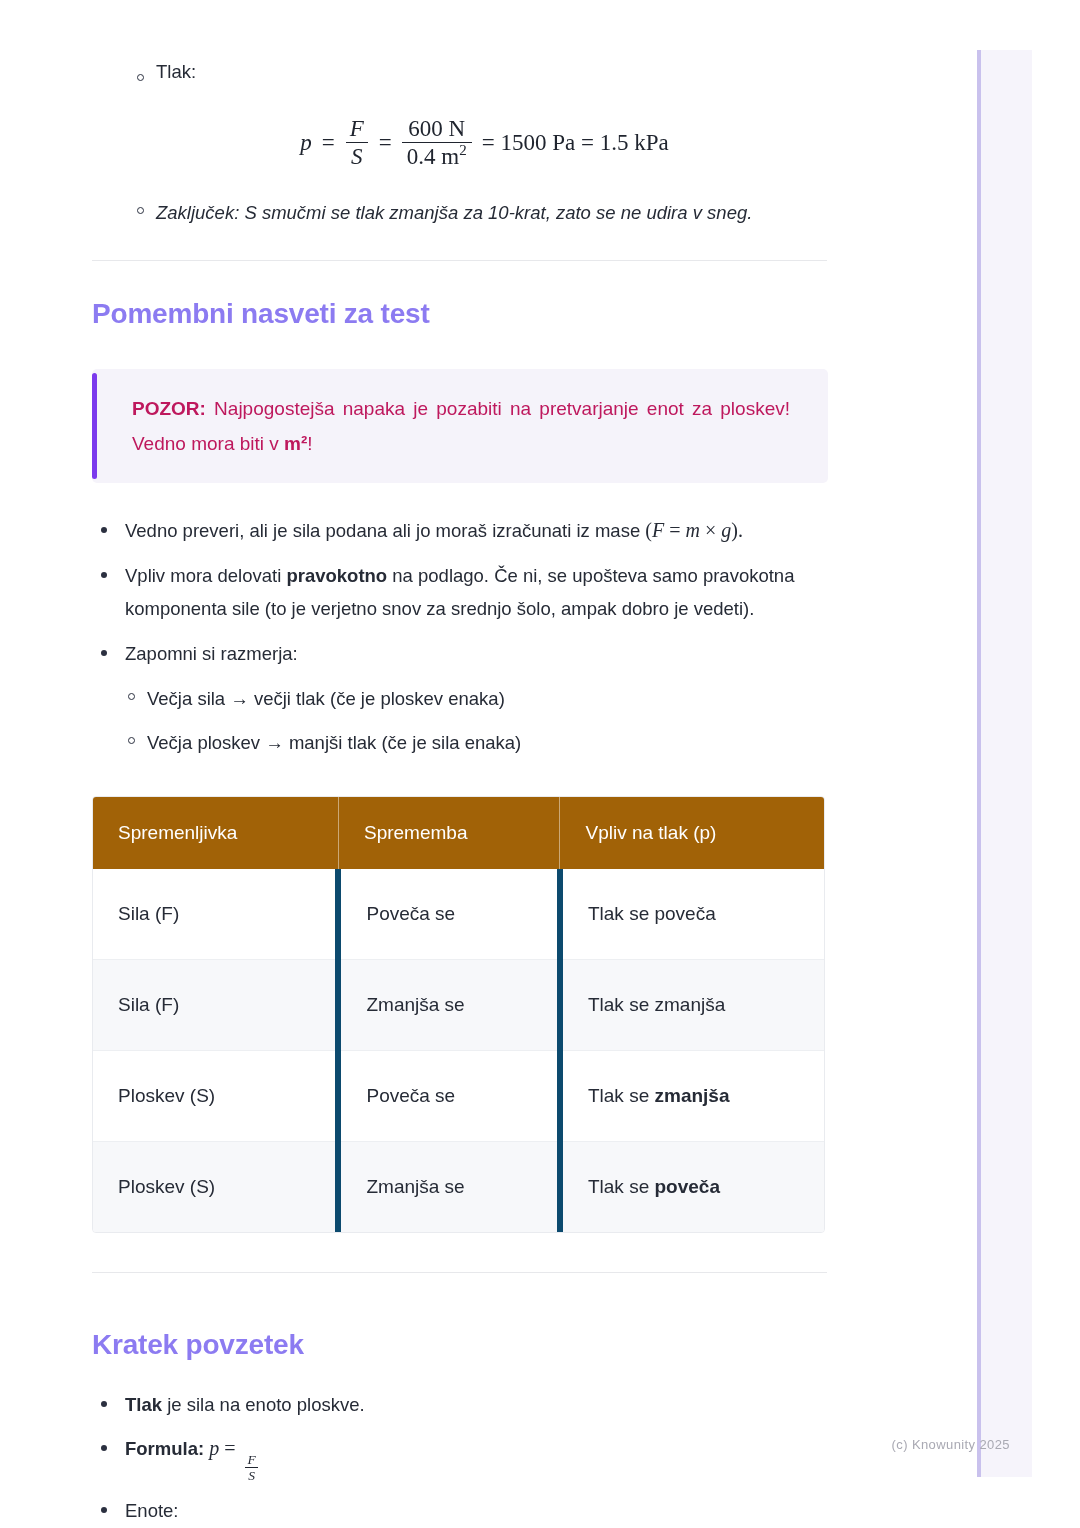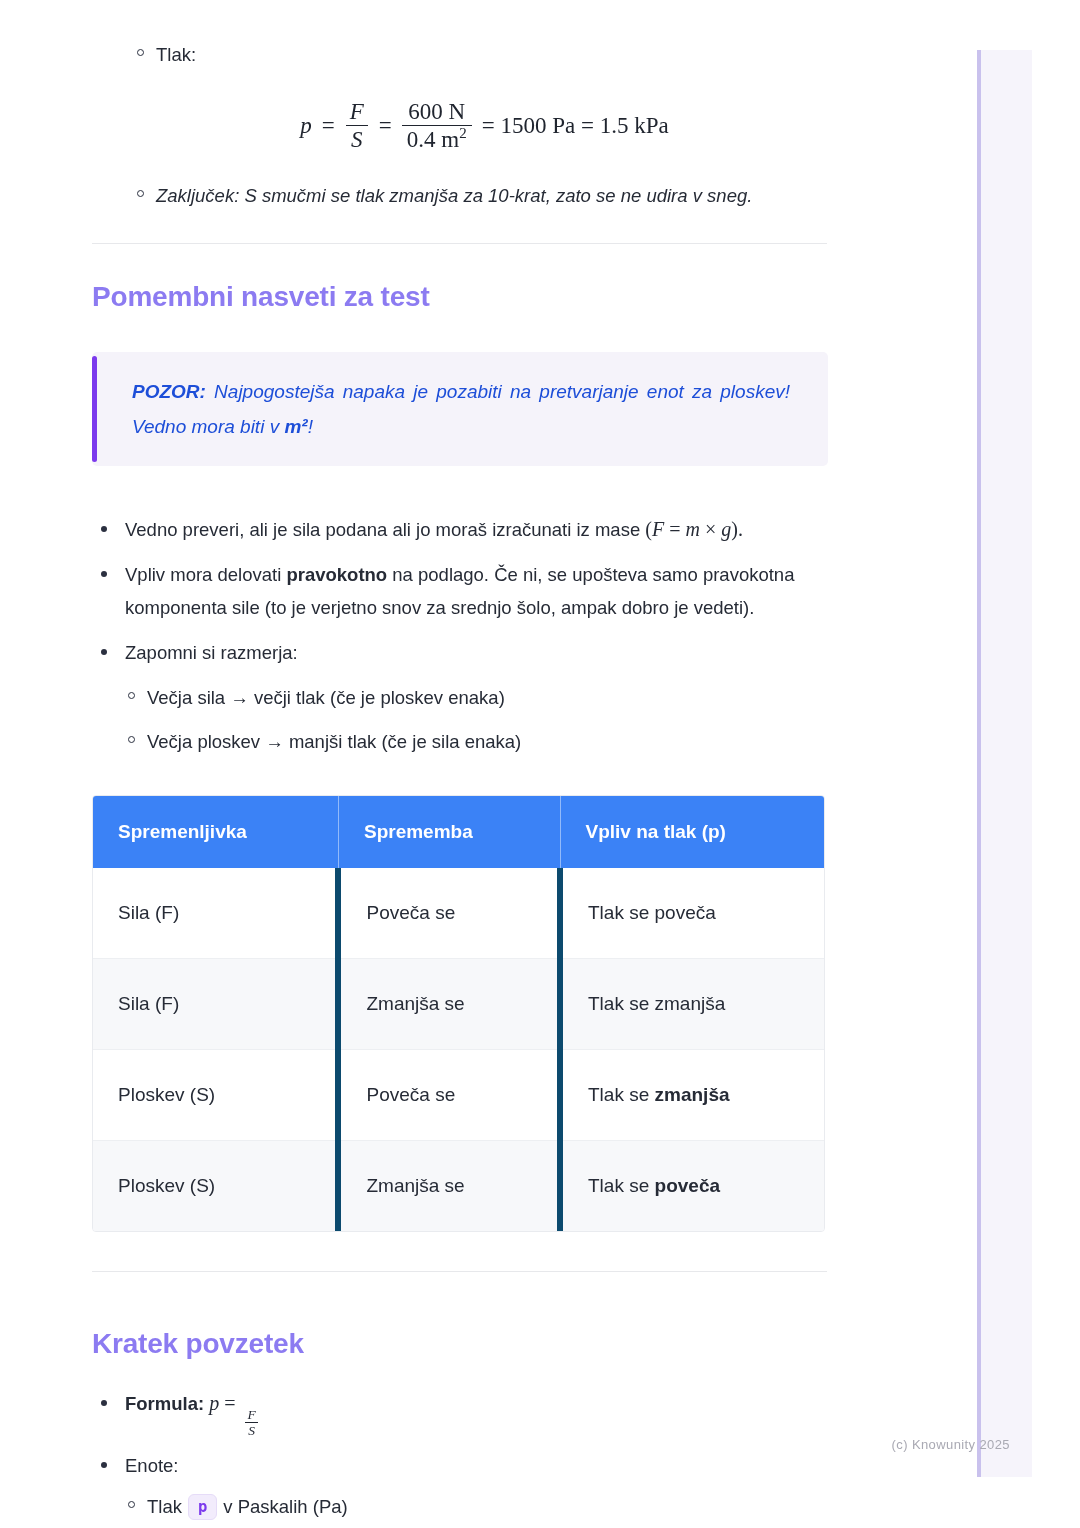--- a/index.html
+++ b/index.html
@@ -62,42 +62,42 @@
     letter-spacing:-0.2px; line-height:32px;
   }
   .h-1 { margin-top:37px; }
   .h-2 { margin-top:56px; }
 
   
   .callout {
     position:relative; margin-top:39px; width:736px;
     background:#f5f3fa; border-radius:5px;
     padding:22px 38px 22px 40px;
-    font-size:19px; line-height:35px; text-align:justify; color:#1d4ed8;font-style:italic;
+    font-size:19px; line-height:35px; text-align:justify; color:#be185d;
   }
   .callout-bar {
     position:absolute; left:0; top:4px; bottom:4px; width:5px;
     background:#7c3aed; border-radius:4px;
   }
 
   
-  .tips { margin-top:47px; }
+  .tips { margin-top:31px; }
   .tips .li { margin-bottom:12px; }
   .subitem .circle { margin-left:36px; }
   .sub { margin-top:2px; }
   .sub .li { margin-bottom:11px; }
 
   
   .tbl-wrap {
     margin-top:37px; width:733px;
     border:1px solid #e9ebef; border-radius:4px; overflow:hidden;
   }
   table { width:100%; border-collapse:collapse; font-size:19px; }
   th {
-    background:#3b82f6; color:#ffffff; font-weight:700; text-align:left;
+    background:#a16207; color:#ffffff; font-weight:400; text-align:left;
     padding:24px 25px; line-height:24px;
   }
   th + th { border-left:1px solid rgba(255,255,255,0.45); }
   td { padding:33px 25px; line-height:24px; background:#ffffff; }
   td + td { border-left:6px solid #0c4a6e; }
   tr + tr td { border-top:1px solid #edeff2; }
   tr.alt td { background:#f7f8fa; }
   col.c1 { width:246px; } col.c2 { width:222px; } col.c3 { width:265px; }
 
   
@@ -118,21 +118,21 @@
   .copyright {
     position:absolute; top:1437px; right:70px; z-index:5;
     color:#a9a9b3; font-size:13px; letter-spacing:0.4px;
   }
 </style>
 </head>
 <body>
 
 <div class="content">
 
-  <div class="li" style="margin-top:38px;">
+  <div class="li" style="margin-top:55px;align-items:center;">
     <span class="circle"></span>
     <span class="text">Tlak:</span>
   </div>
 
   <div class="formula-wrap">
     <div class="formula">
       <span class="fvar">p</span>
       <span class="gap">=</span>
       <span class="frac">
         <span class="num fvar">F</span>
@@ -225,20 +225,24 @@
     </table>
   </div>
 
   <div class="divider divider-2"></div>
 
   <h2 class="sec h-2">Kratek povzetek</h2>
 
   <div class="summary">
     <div class="li">
       <span class="dot"></span>
+      <span class="text"><b>Tlak</b><span> je sila na enoto ploskve.</span></span>
+    </div>
+    <div class="li">
+      <span class="dot"></span>
       <span class="text"><b>Formula: </b><span class="mvar">p</span><span class="mser"> = </span><span class="frac-sm">
             <span class="num">F</span>
             <span class="den">S</span>
           </span></span>
     </div>
     <div class="li" style="margin-bottom:8px;">
       <span class="dot"></span>
       <span class="text">Enote:</span>
     </div>
     <div class="li subitem">

